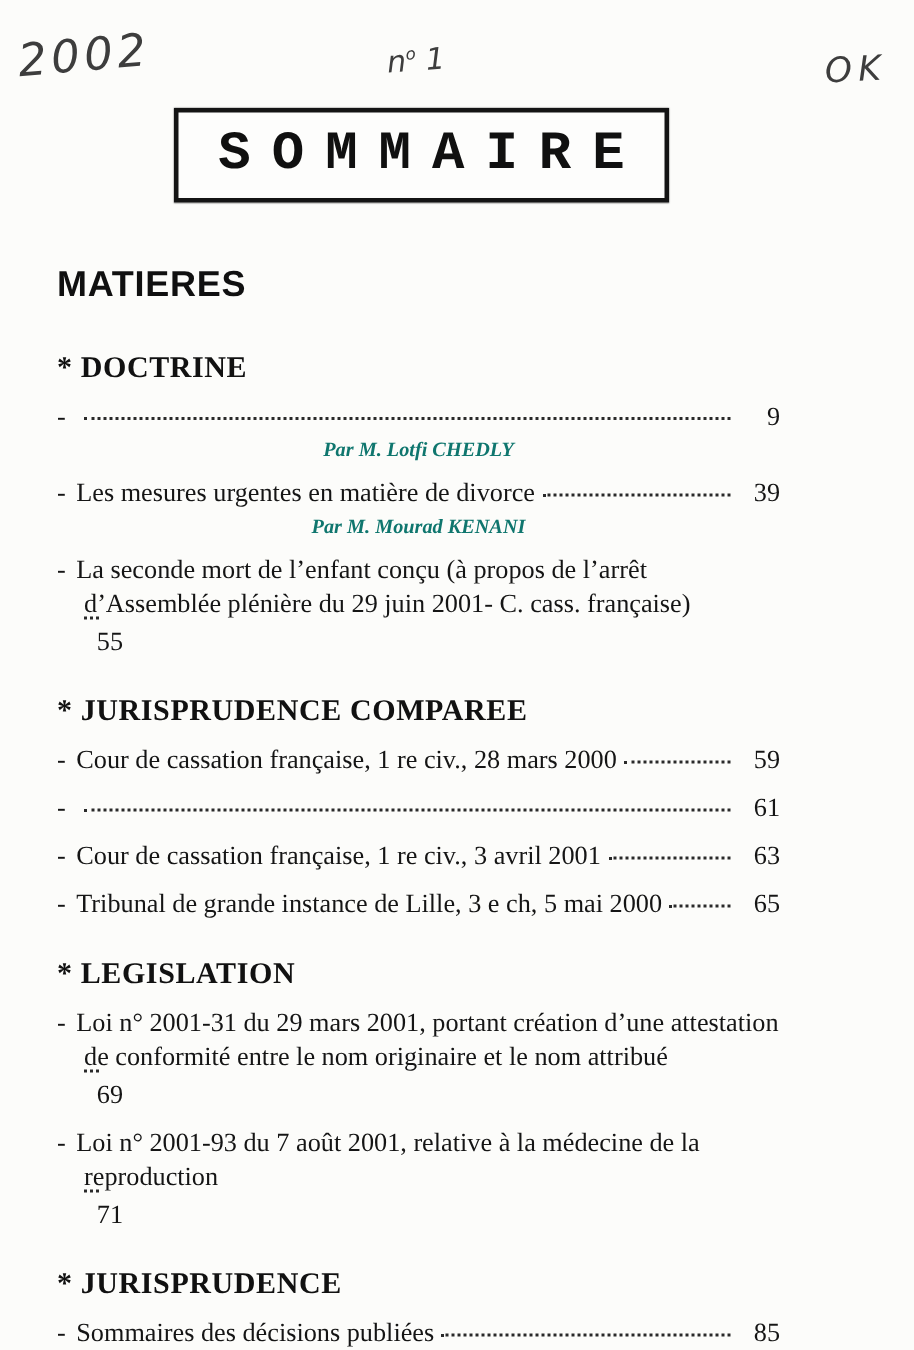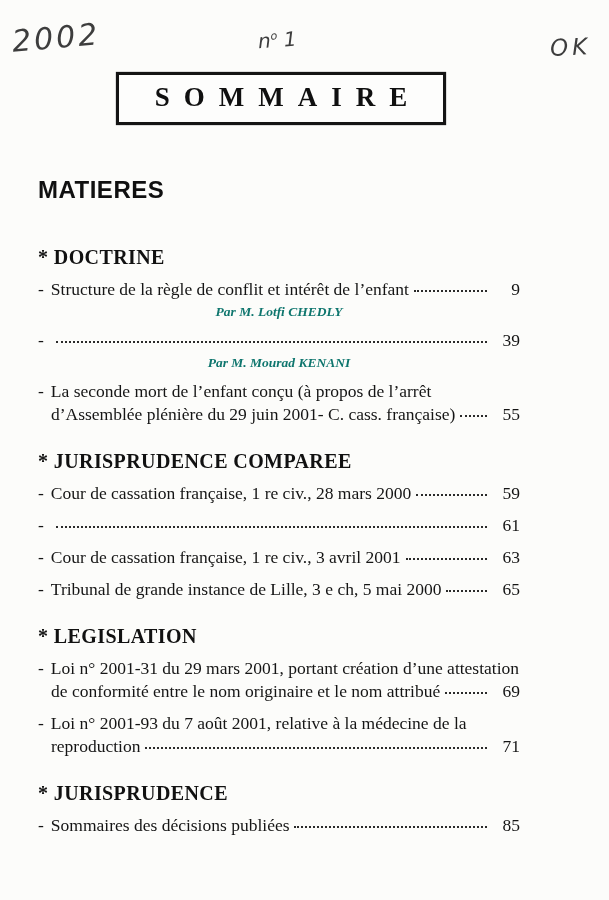--- a/index.html
+++ b/index.html
@@ -30,23 +30,23 @@
     position:absolute;
     left:116px; top:72px;
     width:300px;
     border:3px solid #141414;
     box-shadow:0 0 0 1px #fcfcfa inset, 0 0 1px #444;
     padding:7px 12px 9px 12px;
     text-align:center;
     background:#fdfdfc;
   }
   .title-box .title-text {
-    font-family:Liberation Serif, serif;
+    font-family:Liberation Mono, monospace;
     font-weight:700;
-    font-size:27px;
+    font-size:36px;
     letter-spacing:14px;
     margin-right:-14px;
     color:#101010;
   }
 
   
   .content { position:absolute; left:38px; top:176px; width:482px; }
 
   .cols {
     display:flex; justify-content:space-between; align-items:baseline;
@@ -55,27 +55,27 @@
     color:#101010;
   }
 
   .section-heading {
     font-weight:700;
     font-size:20px;
     letter-spacing:0.4px;
     margin:24px 0 4px 0;
     color:#111;
   }
-  .section-first { margin-top:42px; }
+  .section-first { margin-top:30px; }
 
   .entry { font-size:17.5px; line-height:23px; margin-top:9px; }
   .entry-line { display:flex; align-items:baseline; }
   .dash { flex:0 0 auto; margin-right:7px; }
   .etext { flex:0 1 auto; white-space:nowrap; }
-  .cont { padding-left:13px; }
+  .cont { padding-left:13px;flex-direction:column; }
   .leader {
     flex:1 1 auto; min-width:10px;
     border-bottom:2px dotted #2a2a2a;
     margin:0 7px 0 5px;
     transform:translateY(-3px);
   }
   .page { flex:0 0 auto; width:26px; text-align:right; }
 
   .author {
     text-align:center;
@@ -102,30 +102,30 @@
   <div class="cols">
     <span>MATIERES</span>
   </div>
 
   <div>
     <div class="section-heading section-first">* DOCTRINE</div>
 
     <div class="entry">
       <div class="entry-line">
         <span class="dash">-</span>
-        <span class="etext">Structure de la règle de conflit et intérêt de l’enfant</span>
         <span class="leader"></span>
         <span class="page">9</span>
       </div>
     </div>
     <div class="author">Par M. Lotfi CHEDLY</div>
 
     <div class="entry">
       <div class="entry-line">
         <span class="dash">-</span>
+        <span class="etext">Les mesures urgentes en matière de divorce</span>
         <span class="leader"></span>
         <span class="page">39</span>
       </div>
     </div>
     <div class="author">Par M. Mourad KENANI</div>
   </div>
 
   <div>
 
     <div class="entry">

